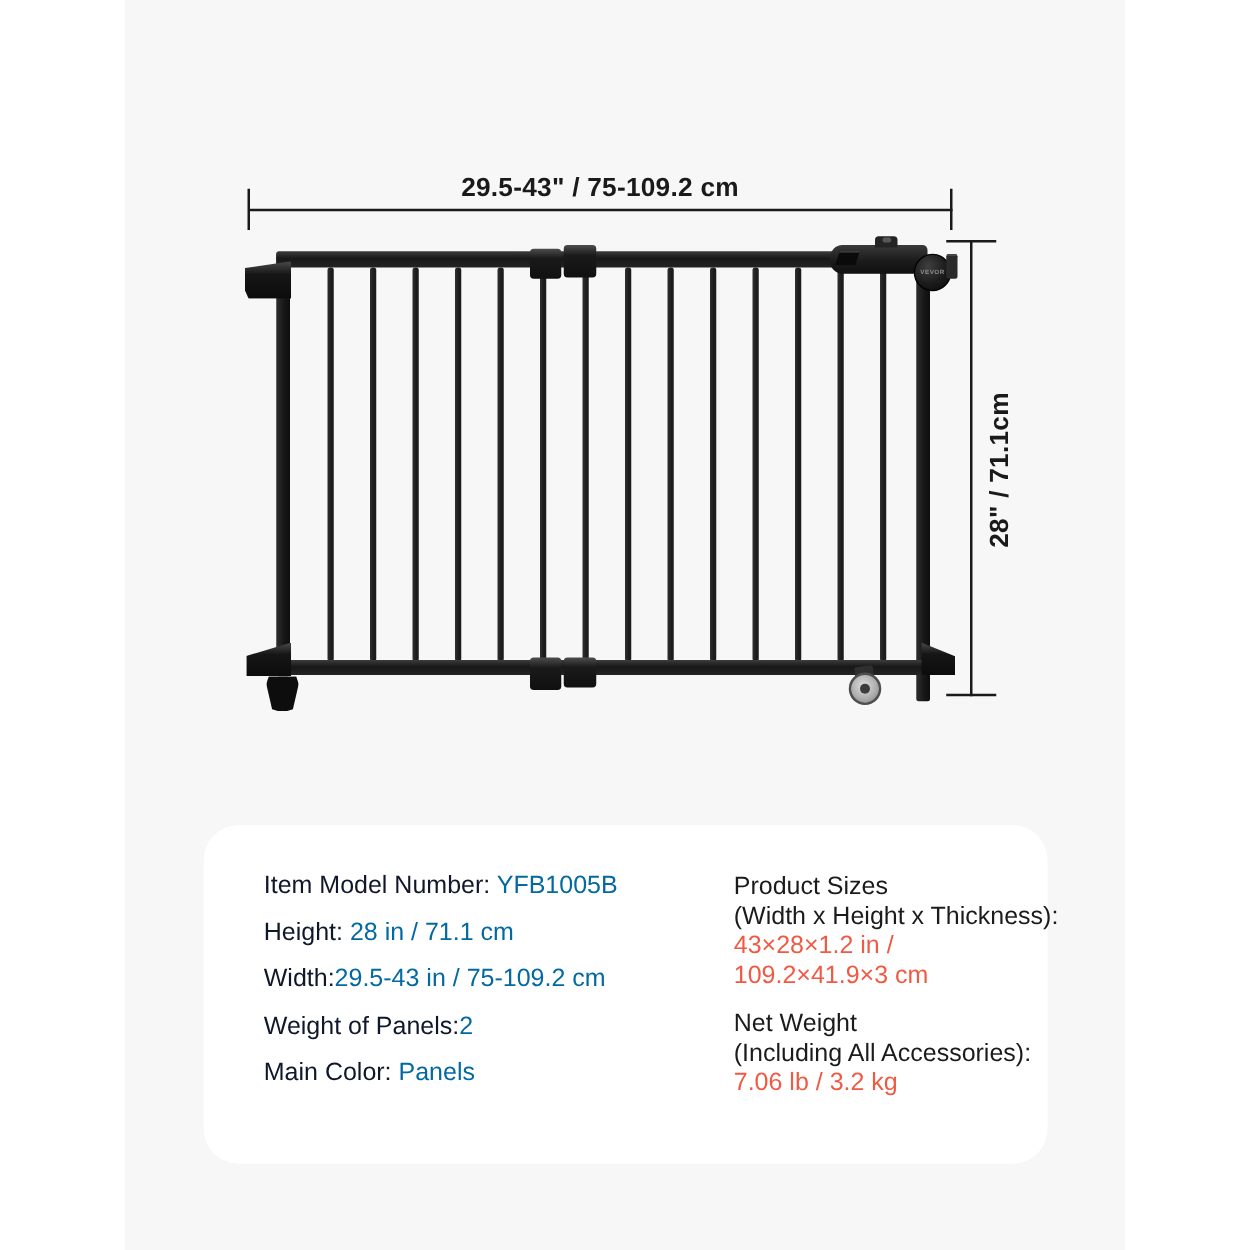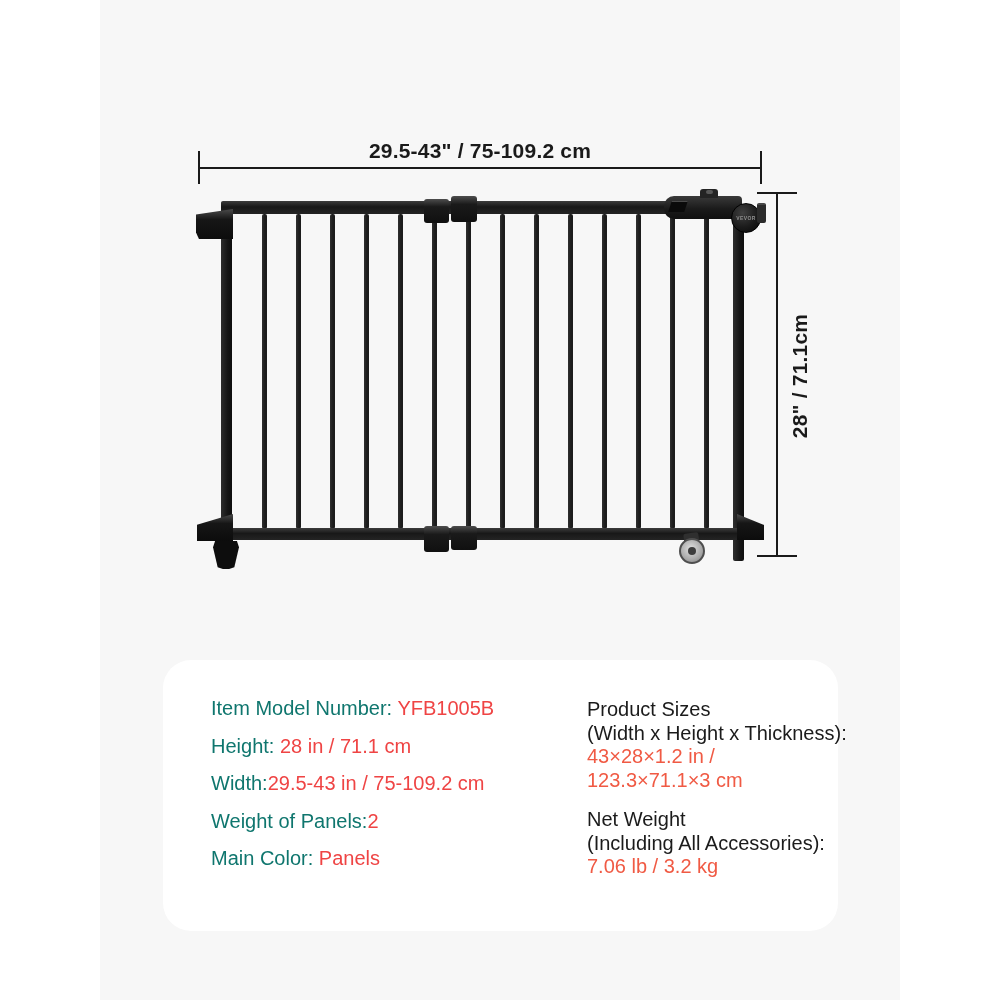--- a/index.html
+++ b/index.html
@@ -62,22 +62,22 @@
   #caster-wheel{left:679px;top:538px;width:26px;height:26px;border-radius:50%;
        background:radial-gradient(circle at 45% 40%,#e0e0e0,#a9a9a9 60%,#7c7c7c);
        border:2px solid #4e4e4e;box-sizing:border-box;}
   #caster-hub{left:688px;top:547px;width:8px;height:8px;border-radius:50%;background:#3c3c3c;}
 
   
   #spec-card{position:absolute;left:163px;top:660px;width:675px;height:271px;
        background:#ffffff;border-radius:28px;}
   #spec-left{position:absolute;left:48px;top:38px;}
   .spec-row{font-size:20px;line-height:21px;margin-bottom:16.5px;white-space:nowrap;}
-  .spec-label{color:#0f766e;margin-top:44px;}
-  .spec-value{color:#ef4444;}
+  .spec-label{color:#0f172a;margin-top:44px;}
+  .spec-value{color:#0369a1;}
   #spec-right{position:absolute;left:383px;top:38px;margin-left:41px;}
   .spec-block{margin-bottom:16px;}
   .spec-line{font-size:20px;line-height:23.5px;white-space:nowrap;}
   .spec-line.black{color:#1b1b1b;}
   .spec-line.orange{color:#f05a44;}
 </style>
 </head>
 <body>
 
 <div id="page">
@@ -141,21 +141,21 @@
       <div class="spec-row"><span class="spec-label">Height: </span><span class="spec-value">28 in / 71.1 cm</span></div>
       <div class="spec-row"><span class="spec-label">Width:</span><span class="spec-value">29.5-43 in / 75-109.2 cm</span></div>
       <div class="spec-row"><span class="spec-label">Weight of Panels:</span><span class="spec-value">2</span></div>
       <div class="spec-row"><span class="spec-label">Main Color: </span><span class="spec-value">Panels</span></div>
     </div>
     <div id="spec-right">
       <div class="spec-block">
         <div class="spec-line black">Product Sizes</div>
         <div class="spec-line black">(Width x Height x Thickness):</div>
         <div class="spec-line orange">43×28×1.2 in /</div>
-        <div class="spec-line orange">123.3×71.1×3 cm</div>
+        <div class="spec-line orange">109.2×41.9×3 cm</div>
       </div>
       <div class="spec-block">
         <div class="spec-line black">Net Weight</div>
         <div class="spec-line black">(Including All Accessories):</div>
         <div class="spec-line orange">7.06 lb / 3.2 kg</div>
       </div>
     </div>
   </div>
 </div>
 

